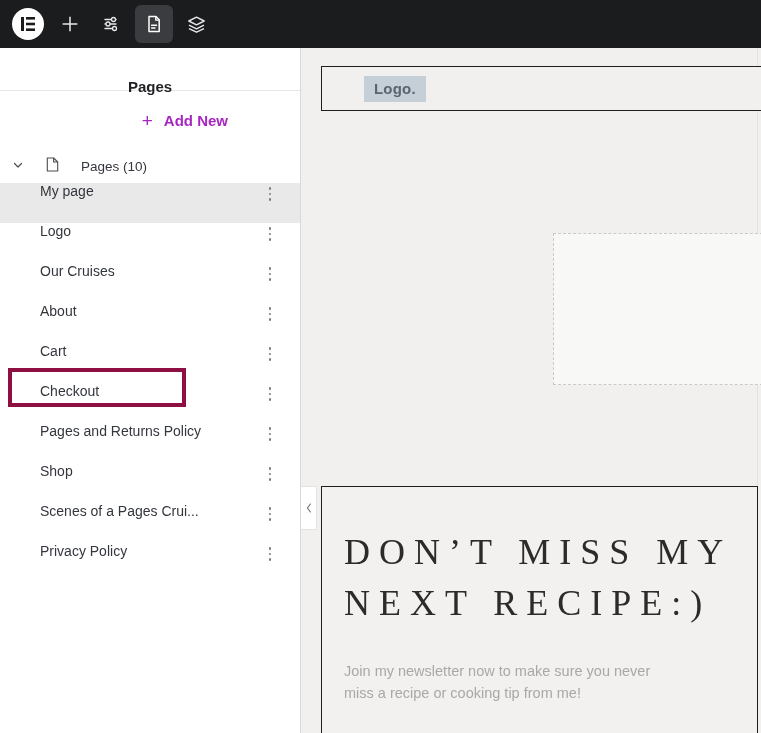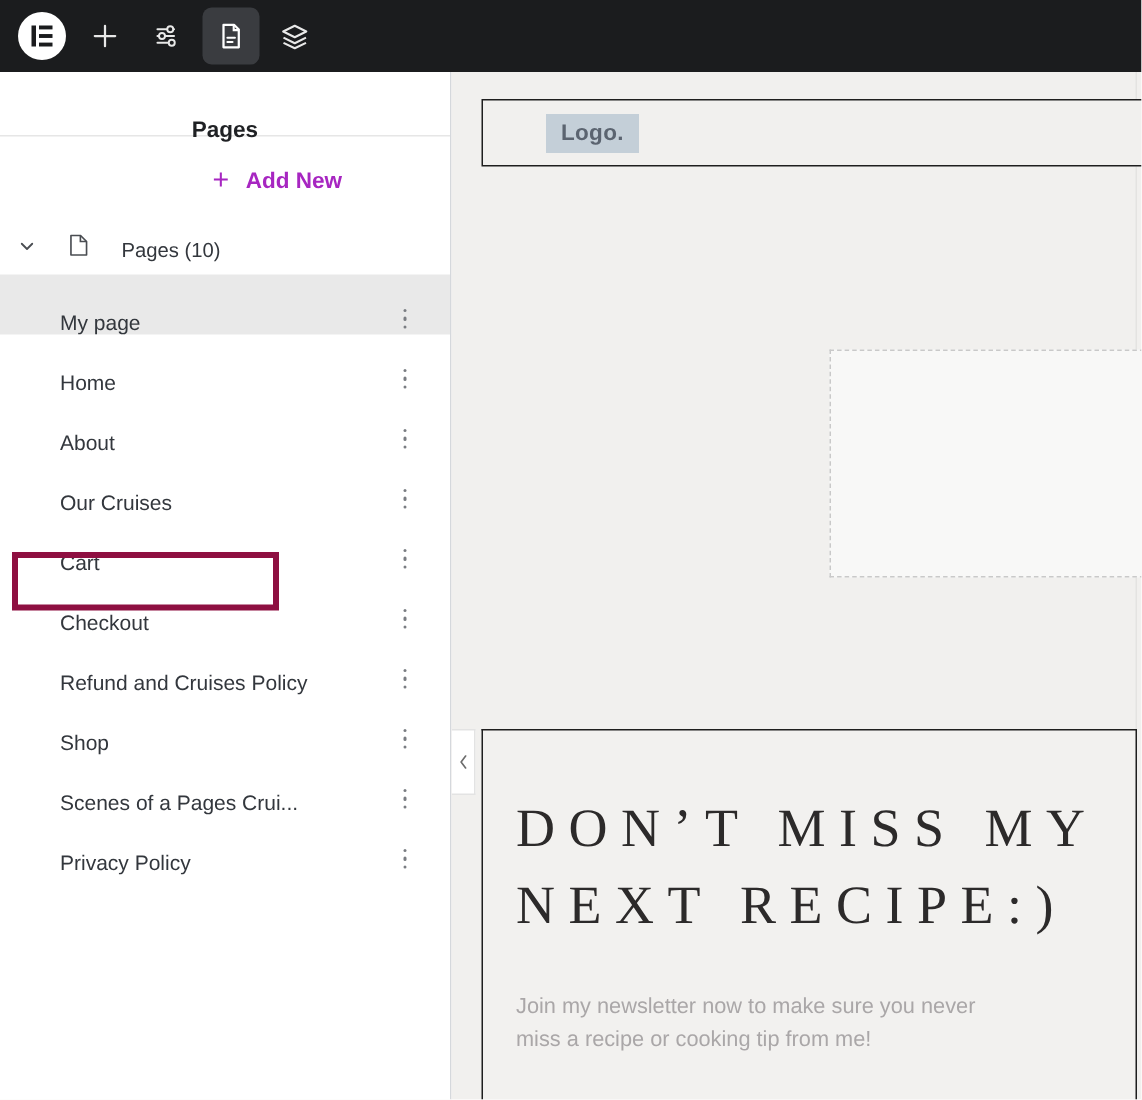--- a/index.html
+++ b/index.html
@@ -113,23 +113,23 @@
   }
   .group-label {
     font-size: 13.5px;
     color: #33373d;
   }
 
   .page-list { display: flex; flex-direction: column; }
   .page-row {
     height: 40px;
     display: flex;
-    align-items: flex-end;
+    align-items: flex-start;
     justify-content: space-between;
-    padding: 0 22px 0 40px;
+    padding: 0 22px 12px 40px;
     cursor: pointer;
     position: relative;
   }
   .page-row.selected { background: #e9e9e9; }
   .page-name {
     font-size: 14px;
     color: #33373d;
     white-space: nowrap;
   }
   .kebab {
@@ -338,61 +338,61 @@
       <div class="page-list" id="page-list">
           <div class="page-row selected">
             <div class="page-name">My page</div>
             <div class="kebab">
               <i></i>
               <i></i>
               <i></i>
             </div>
           </div>
           <div class="page-row">
-            <div class="page-name">Home</div>
+            <div class="page-name">Logo</div>
+            <div class="kebab">
+              <i></i>
+              <i></i>
+              <i></i>
+            </div>
+          </div>
+          <div class="page-row">
+            <div class="page-name">Our Cruises</div>
             <div class="kebab">
               <i></i>
               <i></i>
               <i></i>
             </div>
           </div>
           <div class="page-row">
             <div class="page-name">About</div>
             <div class="kebab">
               <i></i>
               <i></i>
               <i></i>
             </div>
           </div>
           <div class="page-row">
-            <div class="page-name">Our Cruises</div>
-            <div class="kebab">
-              <i></i>
-              <i></i>
-              <i></i>
-            </div>
-          </div>
-          <div class="page-row">
             <div class="page-name">Cart</div>
             <div class="kebab">
               <i></i>
               <i></i>
               <i></i>
             </div>
           </div>
           <div class="page-row">
             <div class="page-name">Checkout</div>
             <div class="kebab">
               <i></i>
               <i></i>
               <i></i>
             </div>
           </div>
           <div class="page-row">
-            <div class="page-name">Refund and Cruises Policy</div>
+            <div class="page-name">Pages and Returns Policy</div>
             <div class="kebab">
               <i></i>
               <i></i>
               <i></i>
             </div>
           </div>
           <div class="page-row">
             <div class="page-name">Shop</div>
             <div class="kebab">
               <i></i>

